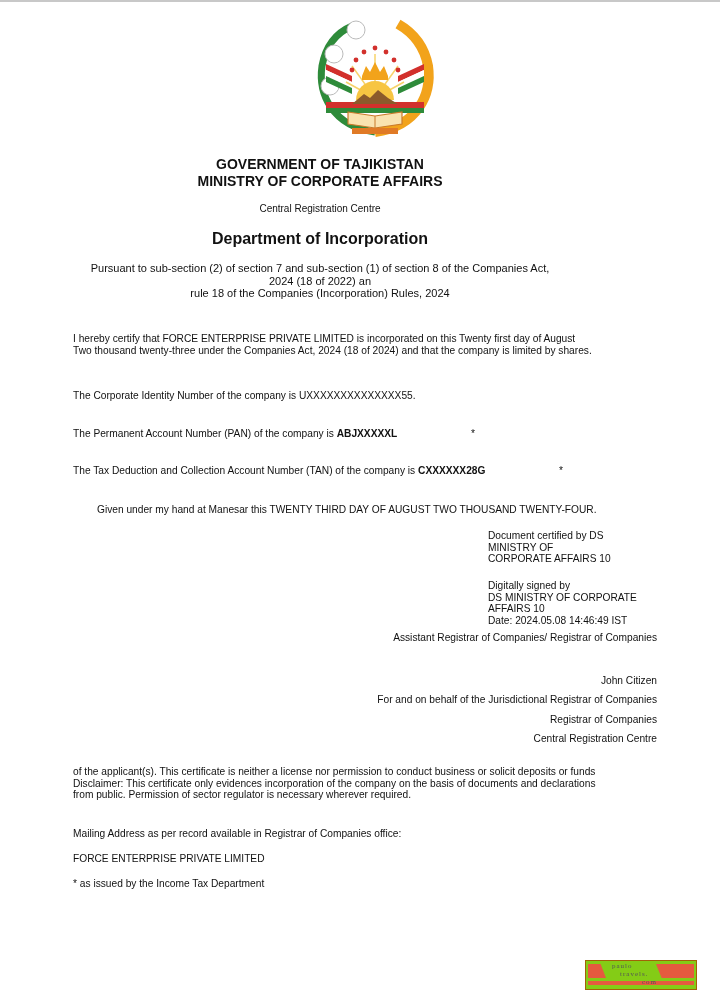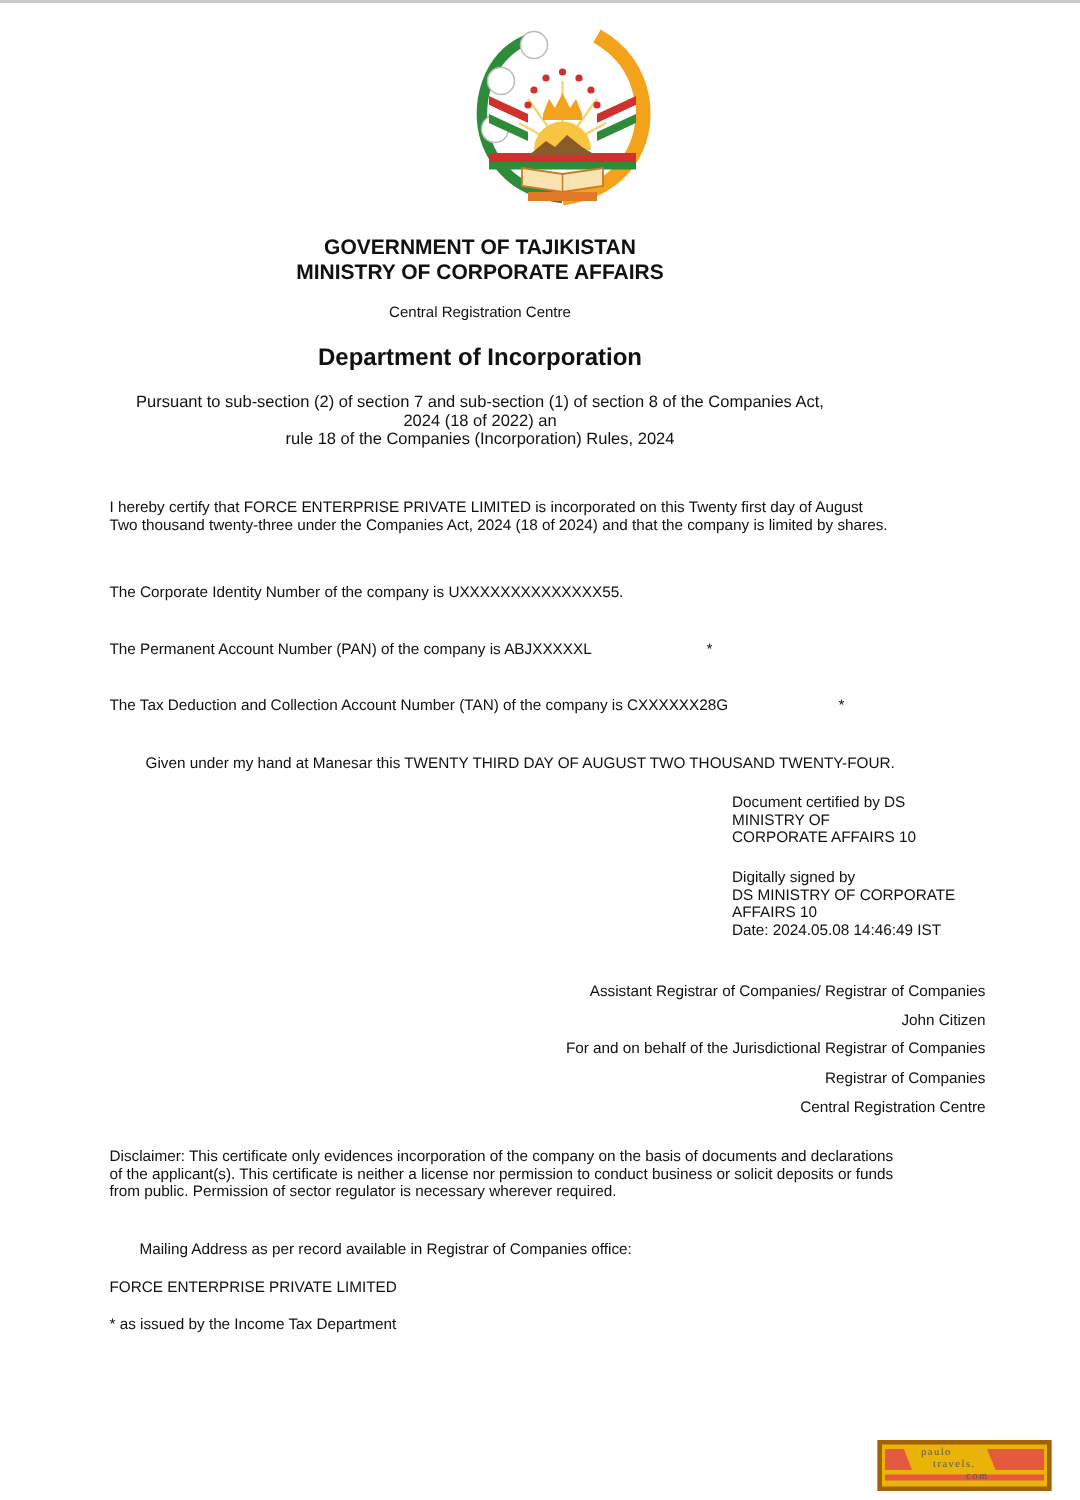--- a/index.html
+++ b/index.html
@@ -7,23 +7,23 @@
          font-family:"Liberation Sans", sans-serif; color:#111; }
   .topbar { position:absolute; left:0; top:0; width:720px; height:2px; background:#c8c8c8; }
   .emblem { position:absolute; left:312px; top:14px; width:126px; height:126px; }
   .abs { position:absolute; white-space:nowrap; }
   .center { left:0; width:640px; text-align:center; }
   .hdr { font-weight:bold; font-size:14px; line-height:16px; }
   .small { font-size:10px; line-height:12px; }
   .title { font-weight:bold; font-size:16px; }
   .body { font-size:10.2px; line-height:11.5px; }
   .right { text-align:right; }
-  b { font-weight:normal; }
-  .watermark { position:absolute; left:585px; top:960px; width:110px; height:28px; border:3px solid #a16207;
-               background:#eab308; overflow:hidden; }
+  b { font-weight:bold; }
+  .watermark { position:absolute; left:585px; top:960px; width:110px; height:28px; border:1px solid #a16207;
+               background:#84cc16; overflow:hidden; }
   .wm-band { position:absolute; background:#e55a3f; }
   .wm-text { position:absolute; left:26px; top:1px; font-family:"Liberation Serif", serif; font-size:7px; line-height:8px; color:#555; letter-spacing:1px; }
 </style>
 </head>
 <body>
 
 <div class="topbar"></div>
 
 <svg class="emblem" viewBox="0 0 126 126">
 
@@ -108,32 +108,32 @@
 </div>
 
 <div class="abs body" style="left:488px; top:580px;">
   <div>Digitally signed by</div>
   <div>DS MINISTRY OF CORPORATE</div>
   <div>AFFAIRS 10</div>
   <div>Date: 2024.05.08 14:46:49 IST</div>
 </div>
 
 <div class="abs body right" style="right:63px; top:643px;margin-top:32px;">John Citizen</div>
-<div class="abs body right" style="right:63px; top:656px;">Assistant Registrar of Companies/ Registrar of Companies</div>
+<div class="abs body right" style="right:63px; top:632px;">Assistant Registrar of Companies/ Registrar of Companies</div>
 <div class="abs body right" style="right:63px; top:694px;">For and on behalf of the Jurisdictional Registrar of Companies</div>
 <div class="abs body right" style="right:63px; top:714px;">Registrar of Companies</div>
 <div class="abs body right" style="right:63px; top:733px;">Central Registration Centre</div>
 
 <div class="abs body" style="left:73px; top:766px;">
+  <div>of the applicant(s). This certificate is neither a license nor permission to conduct business or solicit deposits or funds</div>
   <div>Disclaimer: This certificate only evidences incorporation of the company on the basis of documents and declarations</div>
-  <div>of the applicant(s). This certificate is neither a license nor permission to conduct business or solicit deposits or funds</div>
   <div>from public. Permission of sector regulator is necessary wherever required.</div>
 </div>
 
-<div class="abs body" style="left:73px; top:828px;margin-left:20px;">Mailing Address as per record available in Registrar of Companies office:</div>
+<div class="abs body" style="left:73px; top:828px;">Mailing Address as per record available in Registrar of Companies office:</div>
 <div class="abs body" style="left:73px; top:853px;">FORCE ENTERPRISE PRIVATE LIMITED</div>
 <div class="abs body" style="left:73px; top:878px;">* as issued by the Income Tax Department</div>
 
 <div class="watermark">
   <div class="wm-band" style="left:2px; top:3px; width:18px; height:14px; clip-path:polygon(0 0,70% 0,100% 100%,0 100%);"></div>
   <div class="wm-band" style="left:70px; top:3px; width:38px; height:14px; clip-path:polygon(0 0,100% 0,100% 100%,15% 100%);"></div>
   <div class="wm-band" style="left:2px; top:20px; width:106px; height:4px;"></div>
   <div class="wm-text">
     <div>paulo</div>
     <div style="padding-left:8px;">travels.</div>

